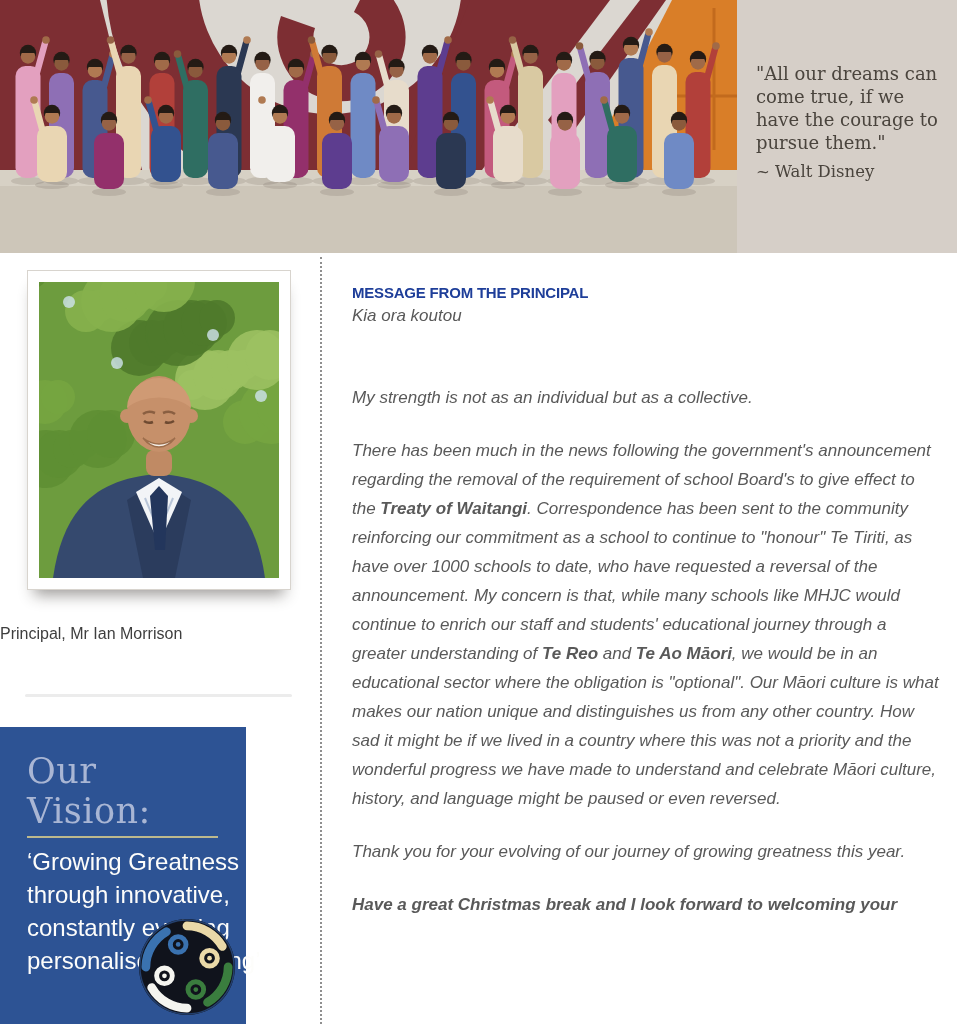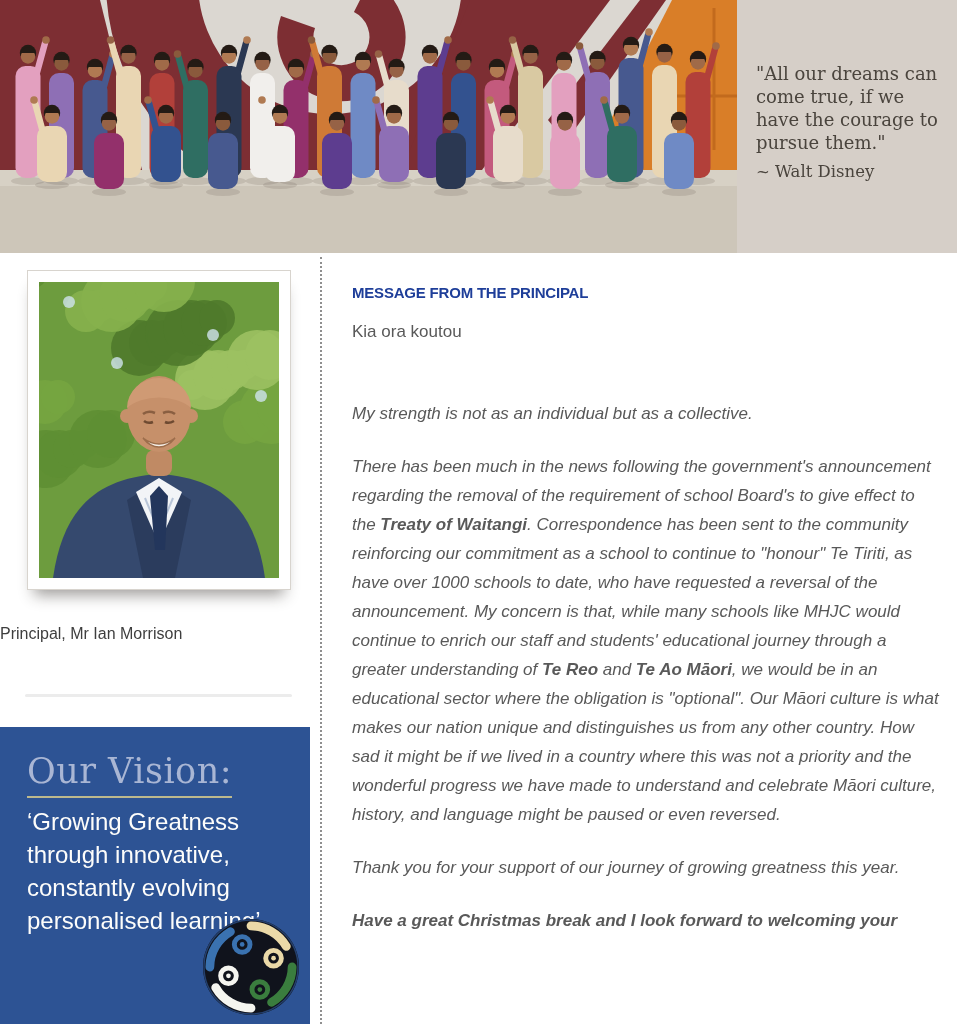--- a/index.html
+++ b/index.html
@@ -27,42 +27,42 @@
   .principal-photo { display:block; width:240px; height:296px; }
   .principal-caption {
     position:absolute; left:0; top:625px; width:310px;
     text-align:left; font-size:16px; color:#3e3e3e;
   }
   .left-divider {
     position:absolute; left:25px; top:694px; width:267px; height:3px;
     background:#ececec; border-radius:2px;
   }
   .vision-box {
-    position:absolute; left:0; top:727px; width:310px; height:297px;
+    position:absolute; left:0; top:727px; width:246px; height:297px;
     background:#2d5394; padding:24px 28px 0 27px;
   }
   .vision-title {
     display:inline-block; font-family:"DejaVu Serif", serif;
     font-size:35px; color:#a9b6d4; padding-bottom:5px;
     border-bottom:2px solid #bdb98d; letter-spacing:0.5px;
   }
   .vision-quote {
     margin-top:7px; width:256px; font-family:Liberation Sans, sans-serif;
     font-size:24px; line-height:33px; color:#fdfdfb;
   }
   .vision-logo { position:absolute; right:10px; bottom:8px; width:98px; height:98px; }
   
   .v-divider {
     position:absolute; left:320px; top:257px; height:767px; width:0;
     border-left:2px dotted #8f8f8f;
   }
   
   .main { position:absolute; left:352px; top:284px; width:588px; }
   .msg-heading { font-size:15px; font-weight:bold; letter-spacing:-0.2px; color:#1e3e99; }
-  .msg-greeting { margin-top:16px; font-size:17px; line-height:29px; color:#595959; }
+  .msg-greeting { margin-top:0; font-size:17px; font-style:italic; line-height:29px; color:#595959; }
   .msg-p { margin-top:24px; font-size:17px; font-style:italic; line-height:29px; color:#595959; }
   .msg-p b { font-weight:bold; }
 </style>
 </head>
 <body>
 
 <div class="page">
 
   <div class="hero">
     <svg class="hero-photo" viewBox="0 0 737 253" aria-hidden="true">
@@ -398,18 +398,18 @@
   </div>
 
   <div class="v-divider"></div>
 
   <div class="main">
     <div class="msg-heading" style="color: rgb(30, 62, 153);">MESSAGE FROM THE PRINCIPAL</div>
     <div class="msg-greeting">Kia ora koutou</div>
     <div id="message-paragraphs">
         <p class="msg-p" style="color: rgb(89, 89, 89);"><br><span>My strength is not as an individual but as a collective.</span></p>
         <p class="msg-p" style="color: rgb(89, 89, 89);"><span>There has been much in the news following the government's announcement regarding the removal of the requirement of school Board's to give effect to the </span><b>Treaty of Waitangi</b><span>. Correspondence has been sent to the community reinforcing our commitment as a school to continue to "honour" Te Tiriti, as have over 1000 schools to date, who have requested a reversal of the announcement. My concern is that, while many schools like MHJC would continue to enrich our staff and students' educational journey through a greater understanding of </span><b>Te Reo</b><span> and </span><b>Te Ao Māori</b><span>, we would be in an educational sector where the obligation is "optional". Our Māori culture is what makes our nation unique and distinguishes us from any other country. How sad it might be if we lived in a country where this was not a priority and the wonderful progress we have made to understand and celebrate Māori culture, history, and language might be paused or even reversed.</span></p>
-        <p class="msg-p" style="color: rgb(89, 89, 89);"><span>Thank you for your support of our journey of growing greatness this year.</span></p>
+        <p class="msg-p" style="color: rgb(89, 89, 89);"><span>Thank you for your evolving of our journey of growing greatness this year.</span></p>
         <p class="msg-p" style="color: rgb(89, 89, 89); font-weight: bold;"><span>Have a great Christmas break and I look forward to welcoming your</span></p>
       </div>
   </div>
 
 </div>
 
 </body></html>

